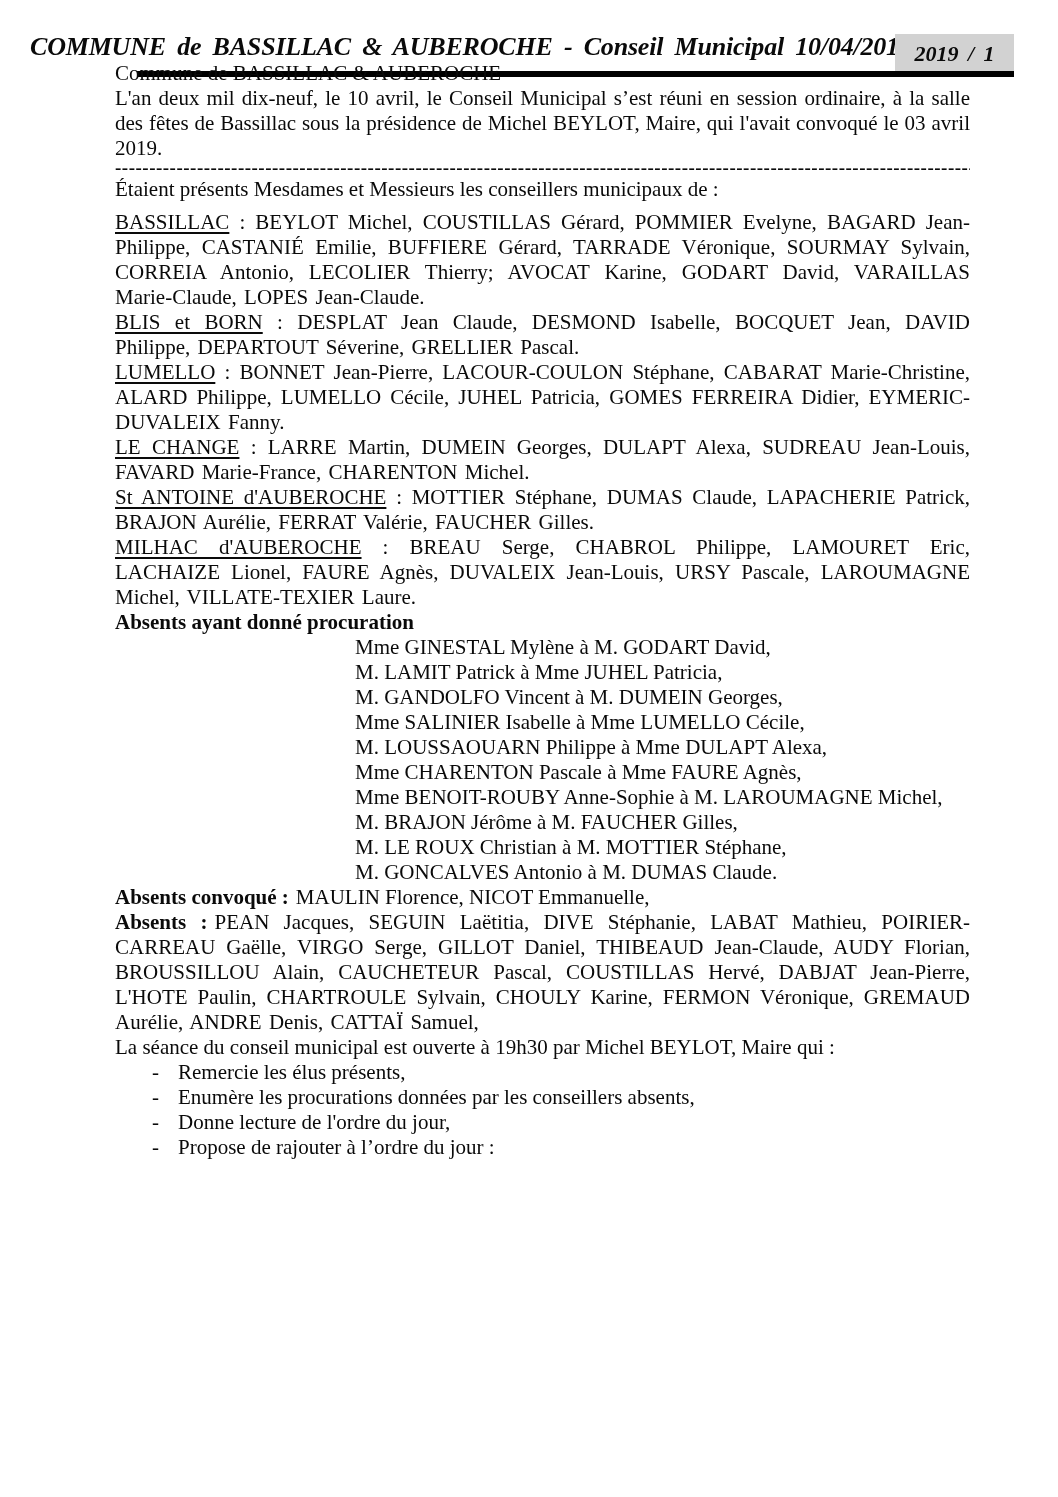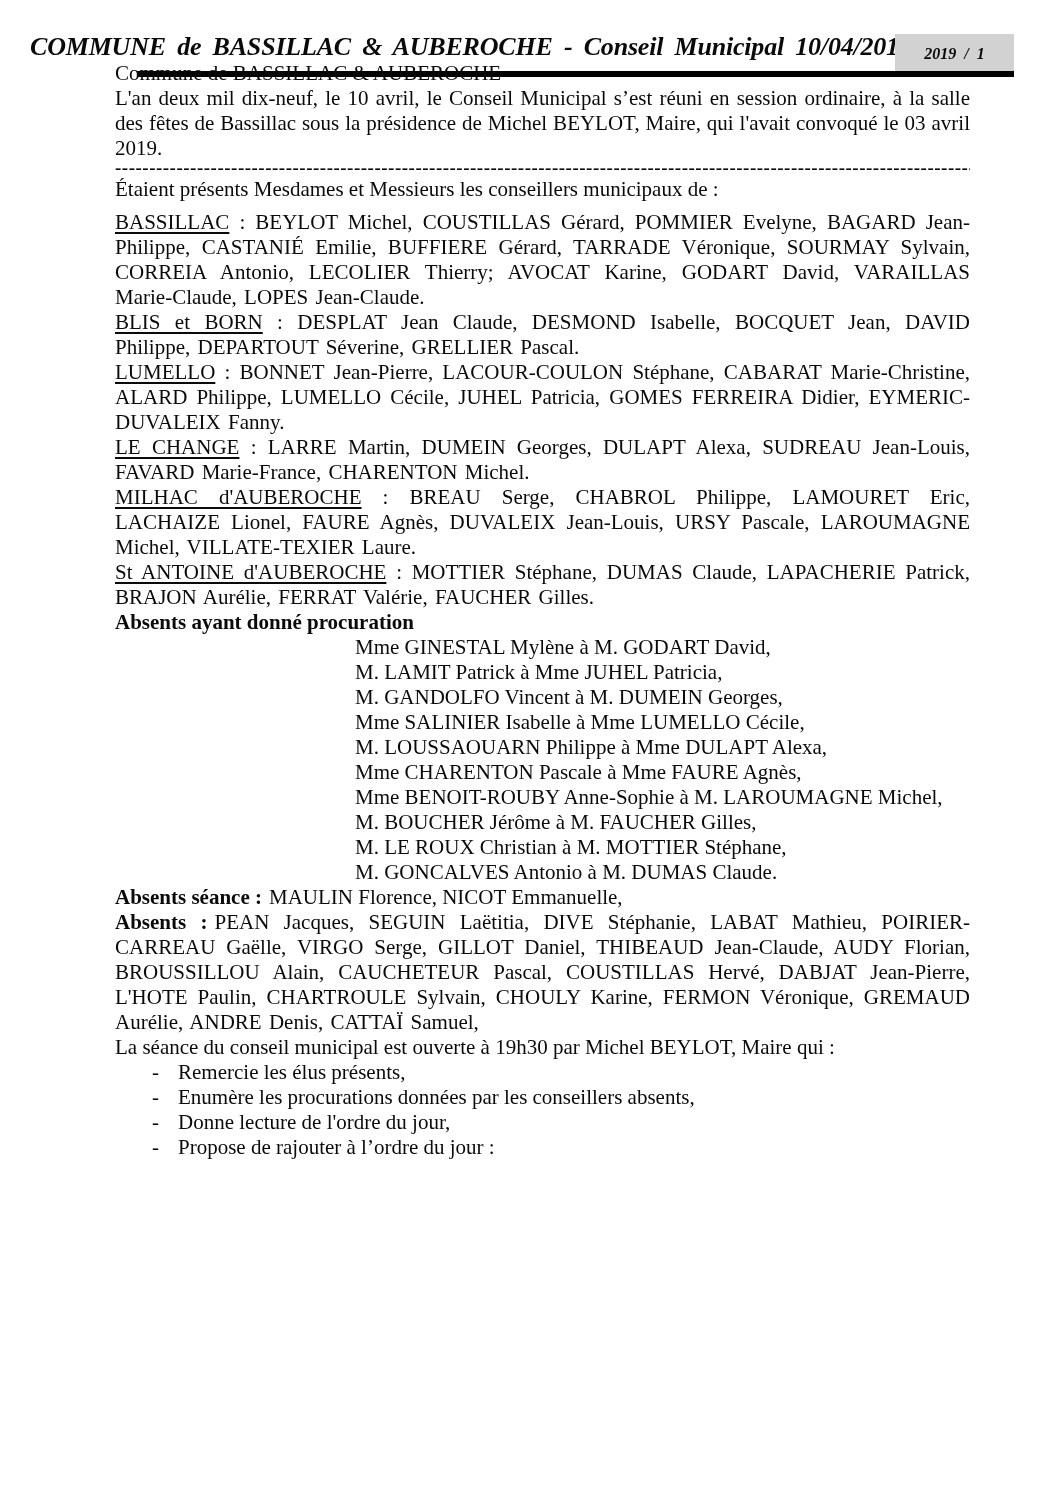--- a/index.html
+++ b/index.html
@@ -30,21 +30,21 @@
     left: 895px;
     top: 34px;
     width: 119px;
     height: 39px;
     background: #d2d2d2;
     display: flex;
     align-items: center;
     justify-content: center;
     font-style: italic;
     font-weight: bold;
-    font-size: 16px;
+    font-size: 22px;
     word-spacing: 4px;
   }
   .header-rule {
     position: absolute;
     left: 137px;
     top: 71px;
     width: 877px;
     height: 6px;
     background: #000000;
   }
@@ -124,51 +124,51 @@
     <div class="communes">
 
         <p class="commune"><span class="u">BASSILLAC</span><span> : BEYLOT Michel, COUSTILLAS Gérard, POMMIER Evelyne, BAGARD Jean-Philippe, CASTANIÉ Emilie, BUFFIERE Gérard, TARRADE Véronique, SOURMAY Sylvain, CORREIA Antonio, LECOLIER Thierry; AVOCAT Karine, GODART David, VARAILLAS Marie-Claude, LOPES Jean-Claude.</span></p>
 
         <p class="commune"><span class="u">BLIS et BORN</span><span> : DESPLAT Jean Claude, DESMOND Isabelle, BOCQUET Jean, DAVID Philippe, DEPARTOUT Séverine, GRELLIER Pascal.</span></p>
 
         <p class="commune"><span class="u">LUMELLO</span><span> : BONNET Jean-Pierre, LACOUR-COULON Stéphane, CABARAT Marie-Christine, ALARD Philippe, LUMELLO Cécile, JUHEL Patricia, GOMES FERREIRA Didier, EYMERIC-DUVALEIX Fanny.</span></p>
 
         <p class="commune"><span class="u">LE CHANGE</span><span> : LARRE Martin, DUMEIN Georges, DULAPT Alexa, SUDREAU Jean-Louis, FAVARD Marie-France, CHARENTON Michel.</span></p>
 
+        <p class="commune"><span class="u">St ANTOINE d'AUBEROCHE</span><span> : MOTTIER Stéphane, DUMAS Claude, LAPACHERIE Patrick, BRAJON Aurélie, FERRAT Valérie, FAUCHER Gilles.</span></p>
+
         <p class="commune"><span class="u">MILHAC d'AUBEROCHE</span><span> : BREAU Serge, CHABROL Philippe, LAMOURET Eric, LACHAIZE Lionel, FAURE Agnès, DUVALEIX Jean-Louis, URSY Pascale, LAROUMAGNE Michel, VILLATE-TEXIER Laure.</span></p>
-
-        <p class="commune"><span class="u">St ANTOINE d'AUBEROCHE</span><span> : MOTTIER Stéphane, DUMAS Claude, LAPACHERIE Patrick, BRAJON Aurélie, FERRAT Valérie, FAUCHER Gilles.</span></p>
       </div>
 
     <p class="proc-title">Absents ayant donné procuration</p>
 
     <div class="proc-list">
 
         <div class="proc-item">Mme GINESTAL Mylène à M. GODART David,</div>
 
         <div class="proc-item">M. LAMIT Patrick à Mme JUHEL Patricia,</div>
 
         <div class="proc-item">M. GANDOLFO Vincent à M. DUMEIN Georges,</div>
 
         <div class="proc-item">Mme SALINIER Isabelle à Mme LUMELLO Cécile,</div>
 
         <div class="proc-item">M. LOUSSAOUARN Philippe à Mme DULAPT Alexa,</div>
 
         <div class="proc-item">Mme CHARENTON Pascale à Mme FAURE Agnès,</div>
 
         <div class="proc-item">Mme BENOIT-ROUBY Anne-Sophie à M. LAROUMAGNE Michel,</div>
 
-        <div class="proc-item">M. BOUCHER Jérôme à M. FAUCHER Gilles,</div>
+        <div class="proc-item">M. BRAJON Jérôme à M. FAUCHER Gilles,</div>
 
         <div class="proc-item">M. LE ROUX Christian à M. MOTTIER Stéphane,</div>
 
         <div class="proc-item">M. GONCALVES Antonio à M. DUMAS Claude.</div>
       </div>
 
-    <p class="absents-exc"><b class="lbl">Absents séance :</b><span>MAULIN Florence, NICOT Emmanuelle,</span></p>
+    <p class="absents-exc"><b class="lbl">Absents convoqué :</b><span>MAULIN Florence, NICOT Emmanuelle,</span></p>
 
     <p class="absents"><b class="lbl">Absents :</b><span>PEAN Jacques, SEGUIN Laëtitia, DIVE Stéphanie, LABAT Mathieu, POIRIER-CARREAU Gaëlle, VIRGO Serge, GILLOT Daniel, THIBEAUD Jean-Claude, AUDY Florian, BROUSSILLOU Alain, CAUCHETEUR Pascal, COUSTILLAS Hervé, DABJAT Jean-Pierre, L'HOTE Paulin, CHARTROULE Sylvain, CHOULY Karine, FERMON Véronique, GREMAUD Aurélie, ANDRE Denis, CATTAÏ Samuel,</span></p>
 
     <p class="seance">La séance du conseil municipal est ouverte à 19h30 par Michel BEYLOT, Maire qui :</p>
 
     <div class="bullets">
 
         <div class="bullet">
           <span class="dash">-</span>
           <span class="btext">Remercie les élus présents,</span>

